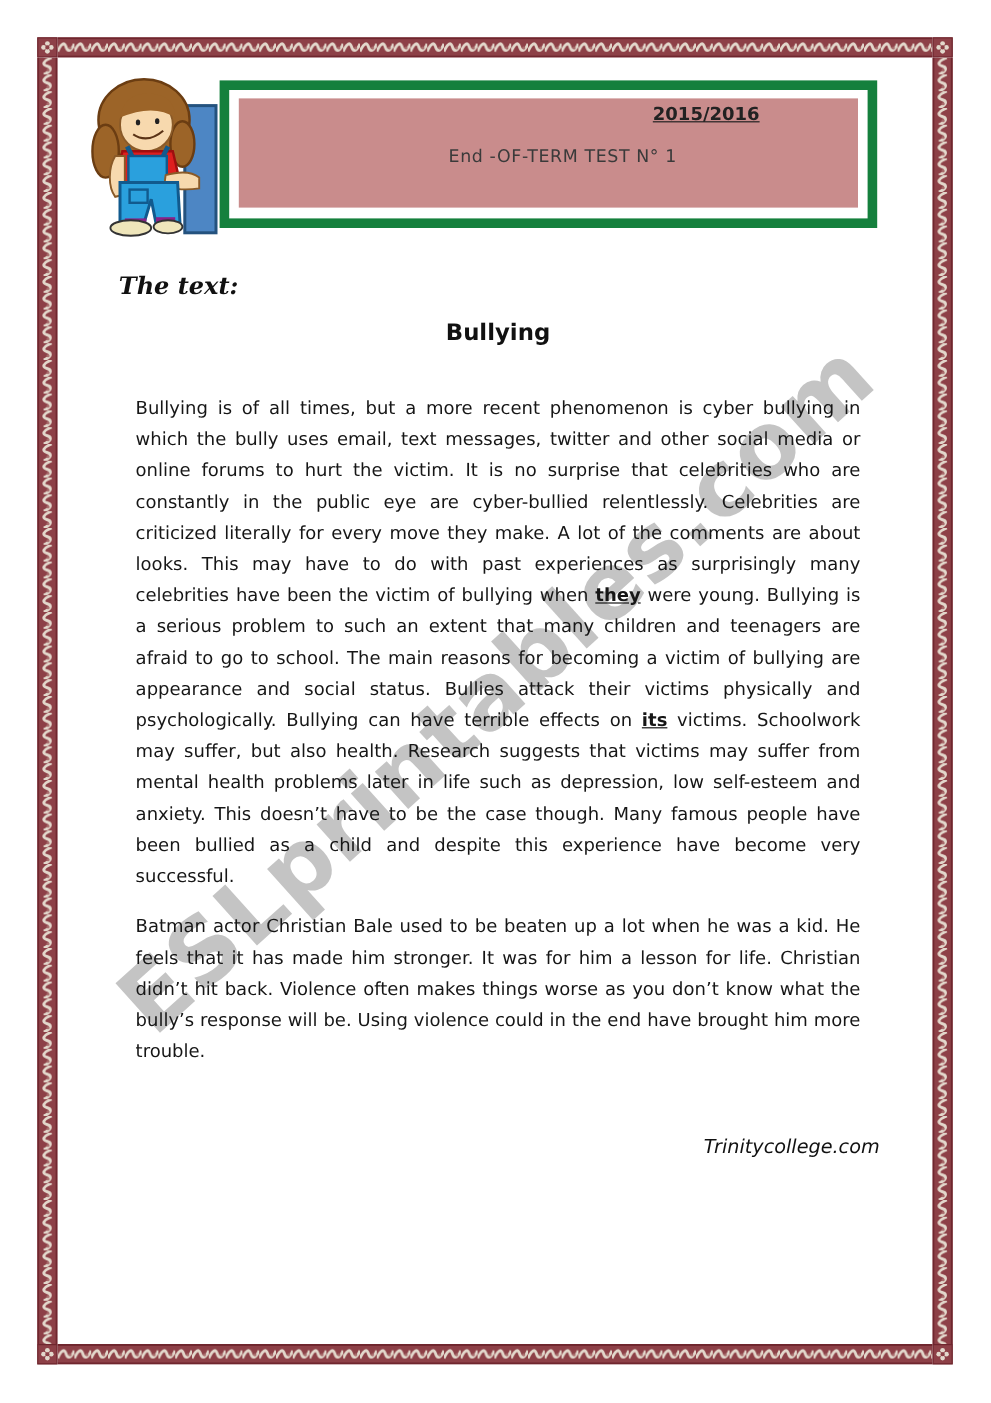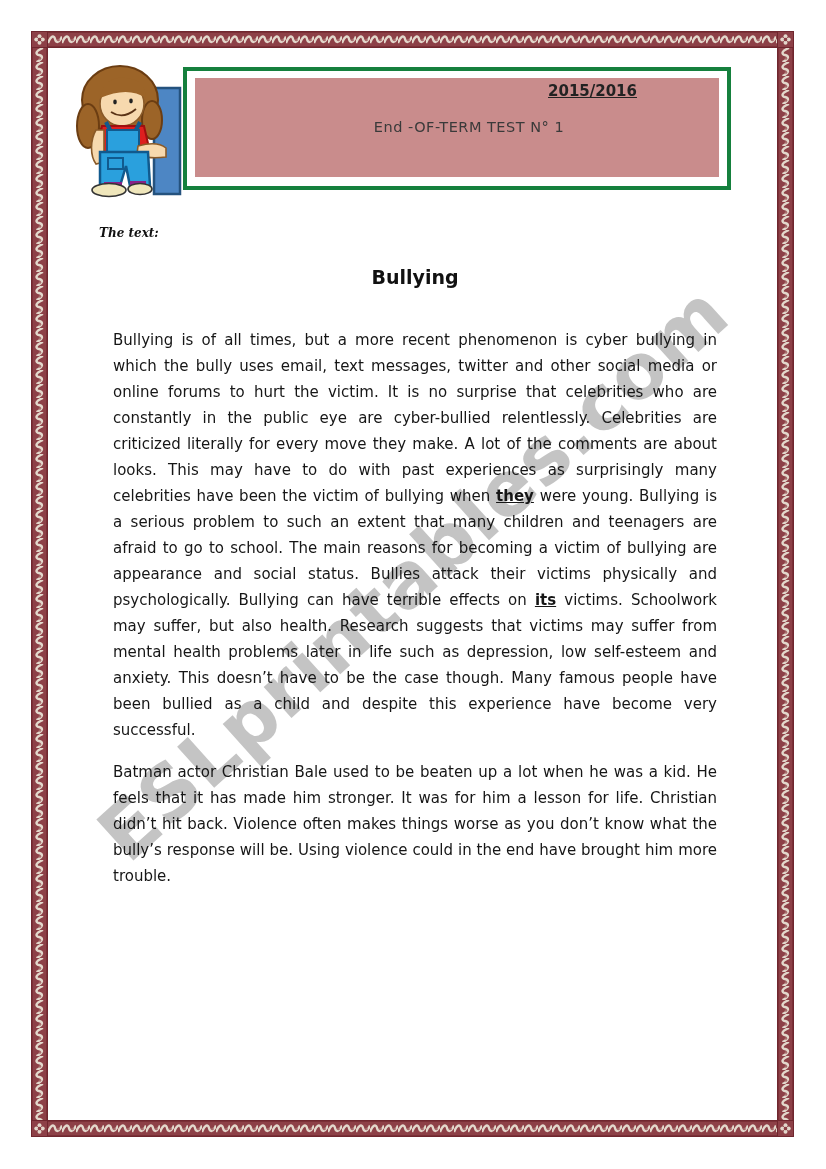--- a/index.html
+++ b/index.html
@@ -14,42 +14,42 @@
     position:absolute;left:413px;top:573px;z-index:1;
     transform:translate(-50%,-50%) rotate(-42deg);
     font-size:76px;font-weight:bold;letter-spacing:1px;
     color:rgba(137,137,137,0.5);white-space:nowrap;
     font-family:"DejaVu Sans",sans-serif;
   }
   
   .clipart{position:absolute;left:60px;top:58px;z-index:3;}
   .header-box{
     position:absolute;left:183px;top:67px;width:548px;height:123px;
-    background:#ffffff;border:4px solid #15803d;z-index:2;box-sizing:border-box;
+    background:#ffffff;border:8px solid #15803d;z-index:2;box-sizing:border-box;
   }
   .header-pink{
     position:absolute;left:8px;top:7px;right:8px;bottom:9px;background:#c98c8c;
   }
   .hdr-year{
     position:absolute;top:4px;right:82px;font-weight:bold;text-decoration:underline;
     font-size:15px;color:#222;
   }
   .hdr-title{
     position:absolute;top:41px;left:0;width:100%;text-align:center;
     font-size:14.5px;color:#3a3a3a;letter-spacing:0.5px;padding-left:12px;
   }
   .hdr-row{position:absolute;top:77px;left:16px;right:70px;font-size:15px;color:#333;}
   .hdr-form{float:left;}
   .hdr-form b{font-weight:bold;}
   .hdr-teacher{float:right;}
   
   .lead{
     position:absolute;left:99px;top:226px;z-index:2;
     font-family:"DejaVu Serif",serif;font-style:italic;font-weight:bold;
-    font-size:12px;color:#111;
+    font-size:20px;color:#111;
   }
   .doc-title{
     position:absolute;left:97px;top:266px;width:636px;margin:0;z-index:2;
     text-align:center;font-size:19px;font-weight:bold;color:#111;
   }
   .body-text{
     position:absolute;left:97px;top:311px;width:636px;z-index:2;
     font-size:15px;line-height:26px;text-align:justify;color:#161616;
   }
   .body-text p{margin:16px;padding:0;}
@@ -178,14 +178,15 @@
       <div class="hdr-title">End -OF-TERM TEST N° 1</div>
     </div>
   </div>
 
   <div class="lead">The text:</div>
   <h1 class="doc-title">Bullying</h1>
   <div class="body-text" id="body-text">
       <p><span>Bullying is of all times, but a more recent phenomenon is cyber bullying in which the bully uses email, text messages, twitter and other social media or online forums to hurt the victim.  It is no surprise that celebrities who are constantly in the public eye are cyber-bullied relentlessly. Celebrities are criticized literally for every move they make.  A lot of the comments are about looks. This may have to do with past experiences as surprisingly many celebrities have been the victim of bullying when </span><span class="bu">they</span><span> were young. Bullying is a serious problem to such an extent that many children and teenagers are afraid to go to school. The main reasons for becoming a victim of bullying are appearance and social status.  Bullies attack their victims physically and psychologically.  Bullying can have terrible effects on </span><span class="bu">its</span><span> victims. Schoolwork may suffer, but also health.  Research suggests that victims may suffer from mental health problems later in life such as depression, low self-esteem and anxiety.  This doesn’t have to be the case though.  Many famous people have been bullied as a child and despite this experience have become very successful.</span></p>
       <p><span>Batman actor Christian Bale used to be beaten up a lot when he was a kid. He feels that it has made him stronger. It was for him a lesson for life.  Christian didn’t hit back.  Violence often makes things worse as you don’t know what the bully’s response will be. Using violence could in the end have brought him more trouble.</span></p>
     </div>
+  <div class="signature">Trinitycollege.com</div>
 
 </div>
 
 </body></html>

